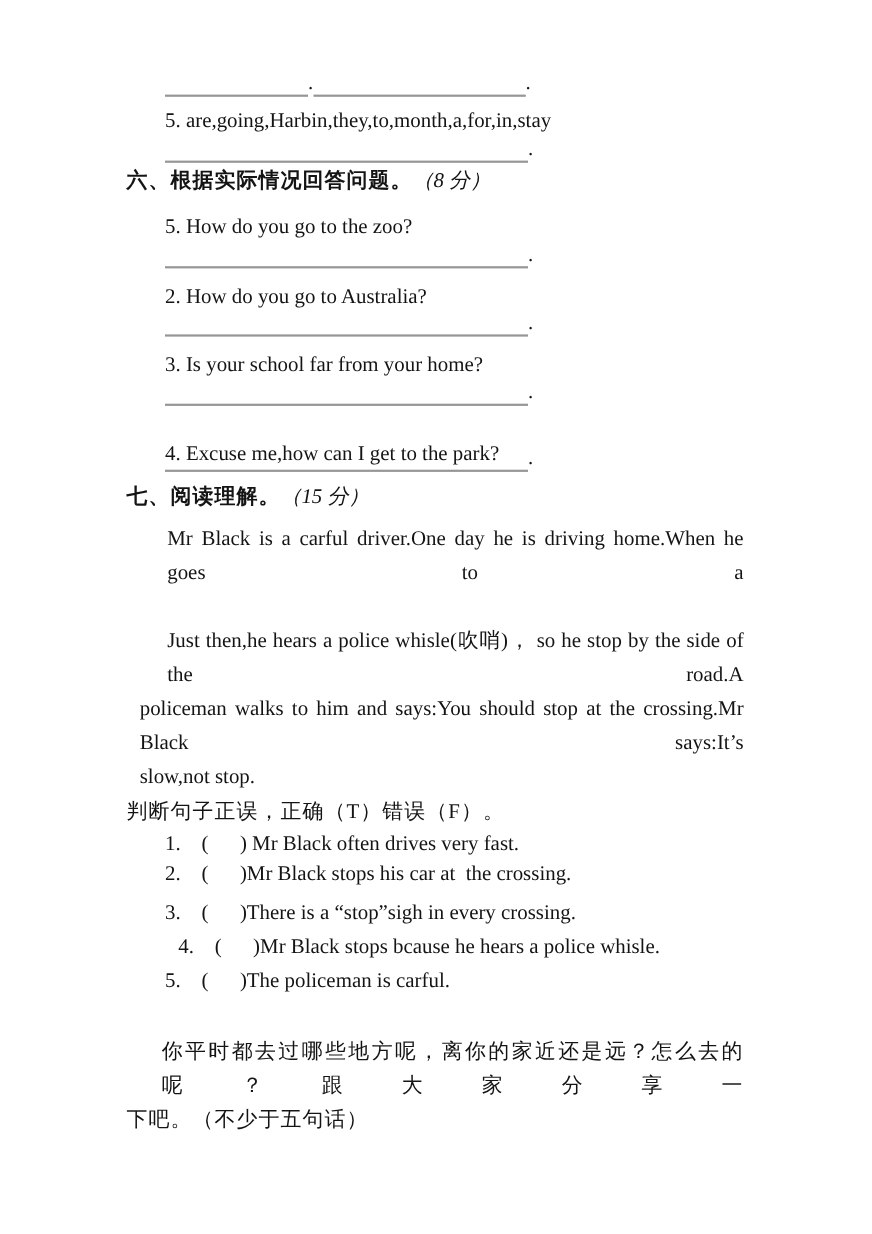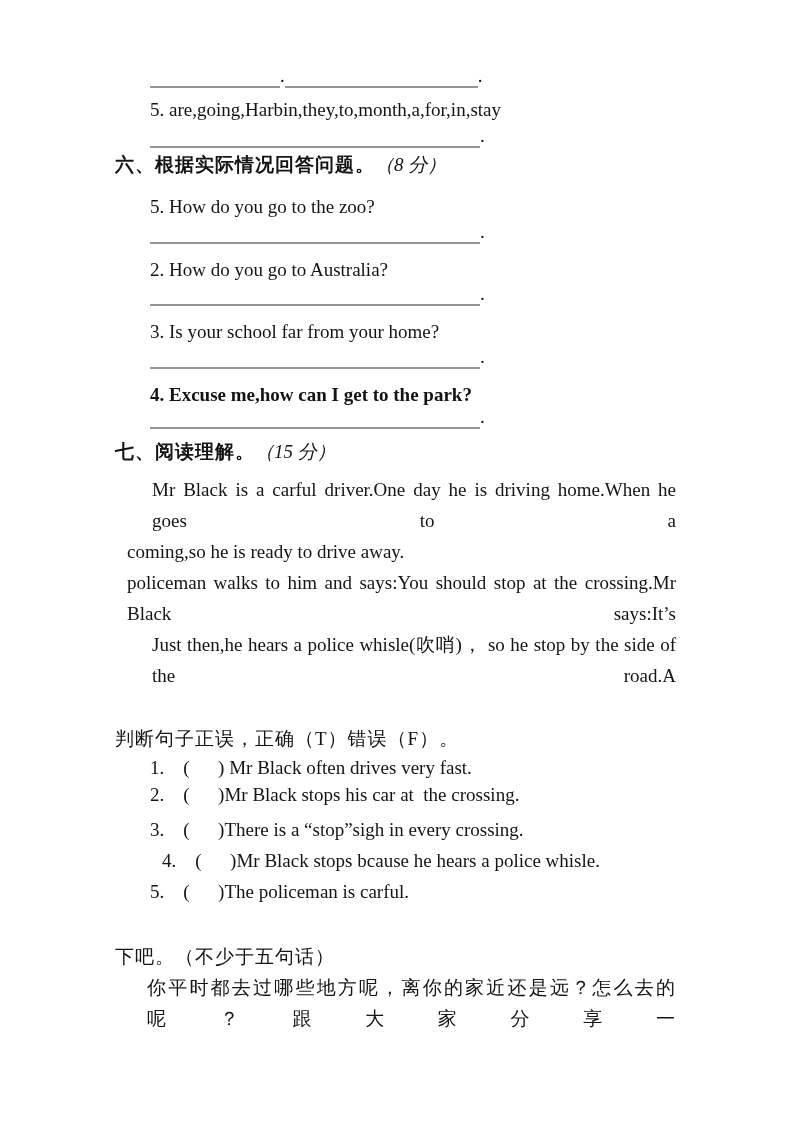--- a/index.html
+++ b/index.html
@@ -49,45 +49,45 @@
   <div class="row" style="top:257px;left:150px;">2. How do you go to Australia?</div>
   <div class="blankrow" style="top:282px;left:150px;">
     <span class="blank" style="width:330px;"></span><span class="dot">.</span>
   </div>
 
   <div class="row" style="top:319px;left:150px;">3. Is your school far from your home?</div>
   <div class="blankrow" style="top:345px;left:150px;">
     <span class="blank" style="width:330px;"></span><span class="dot">.</span>
   </div>
 
-  <div class="row" style="top:382px;left:150px;font-weight:bold;">4. Excuse me,how can I get to the park?</div>
+  <div class="row" style="top:400px;left:150px;">4. Excuse me,how can I get to the park?</div>
   <div class="blankrow" style="top:405px;left:150px;">
     <span class="blank" style="width:330px;"></span><span class="dot">.</span>
   </div>
 
   <div class="row heading" style="top:439px;left:115px;"><span class="cn">七、阅读理解。</span><span class="score">（15 分）</span></div>
 
   <div class="para" style="top:474px;left:127px;width:549px;">
     <div class="pline jline" style="padding-left:25px;">Mr Black is a carful driver.One day he is driving home.When he goes to a</div>
-    <div class="pline">coming,so he is ready to drive away.</div>
   </div>
 
   <div class="para" style="top:567px;left:127px;width:549px;">
+    <div class="pline jline" style="padding-left:25px;">Just then,he hears a police whisle(吹哨)， so he stop by the side of the road.A</div>
     <div class="pline jline">policeman walks to him and says:You should stop at the crossing.Mr Black says:It’s</div>
-    <div class="pline jline" style="padding-left:25px;">Just then,he hears a police whisle(吹哨)， so he stop by the side of the road.A</div>
+    <div class="pline">slow,not stop.</div>
   </div>
 
 
   <div class="row cn" style="top:726px;left:115px;">判断句子正误，正确（T）错误（F）。</div>
 
   <div class="row" style="top:755px;left:150px;">1.    (      ) Mr Black often drives very fast.</div>
   <div class="row" style="top:782px;left:150px;">2.    (      )Mr Black stops his car at  the crossing.</div>
   <div class="row" style="top:817px;left:150px;text-align:right;">3.    (      )There is a “stop”sigh in every crossing.</div>
   <div class="row" style="top:848px;left:162px;">4.    (      )Mr Black stops bcause he hears a police whisle.</div>
   <div class="row" style="top:879px;left:150px;">5.    (      )The policeman is carful.</div>
 
 
   <div class="para cn" style="top:941px;left:115px;width:561px;">
+    <div class="pline jline" style="padding-left:32px;">你平时都去过哪些地方呢，离你的家近还是远？怎么去的呢？跟大家分享一</div>
     <div class="pline">下吧。（不少于五句话）</div>
-    <div class="pline jline" style="padding-left:32px;">你平时都去过哪些地方呢，离你的家近还是远？怎么去的呢？跟大家分享一</div>
   </div>
 
 </div>
 
 </body></html>

